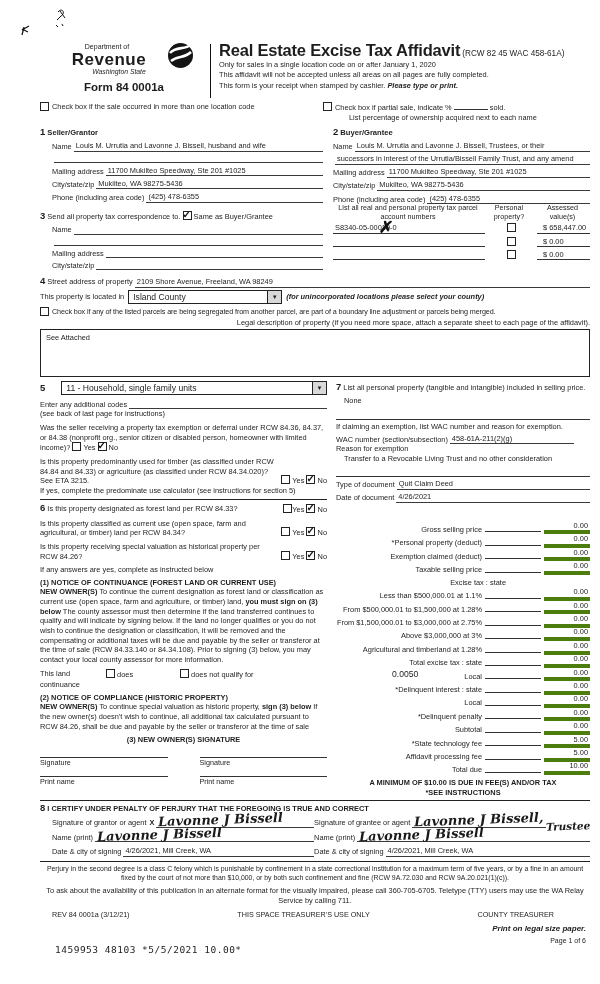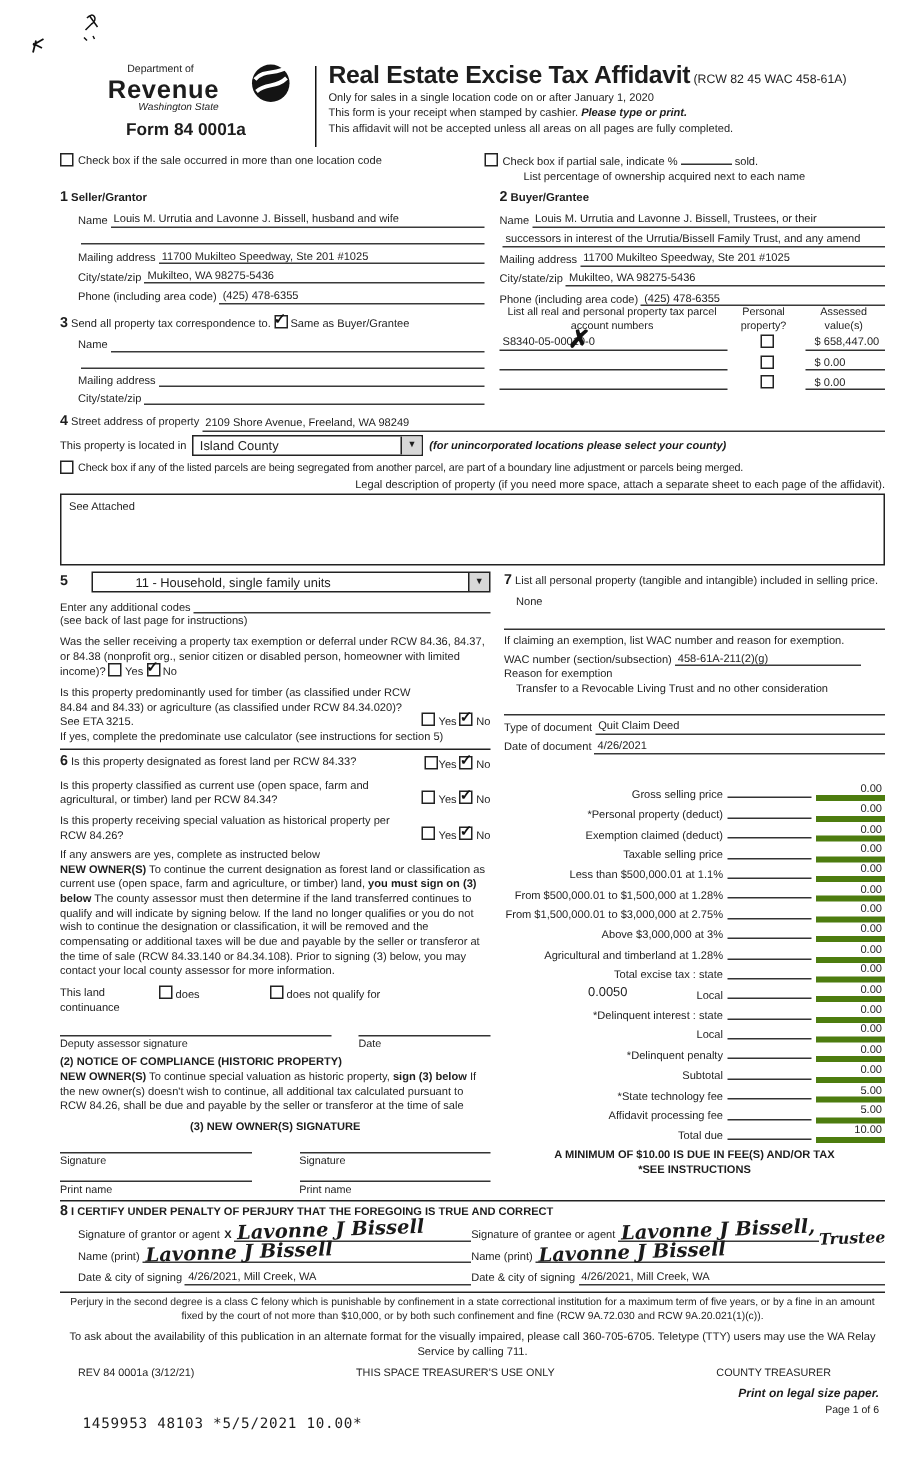--- a/index.html
+++ b/index.html
@@ -122,22 +122,22 @@
           <path d="M4 19 C 11 13, 17 17, 24 10" stroke="#fff" stroke-width="2.6" fill="none"></path>
         </svg>
       </div>
       <div class="hdr-div"></div>
       <div class="hdr-right">
         <div class="title-line">
           <span class="title">Real Estate Excise Tax Affidavit</span>
           <span class="title-ref">(RCW 82 45 WAC 458-61A)</span>
         </div>
         <div class="sub">Only for sales in a single location code on or after January 1, 2020</div>
+        <div class="sub">This affidavit will not be accepted unless all areas on all pages are fully completed.</div>
         <div class="sub"><span>This form is your receipt when stamped by cashier. </span><span class="em">Please type or print.</span></div>
-        <div class="sub">This affidavit will not be accepted unless all areas on all pages are fully completed.</div>
       </div>
     </div>
 
     <div class="cbrow">
       <div class="half half1">
         <span class="cb"></span>
         <span>Check box if the sale occurred in more than one location code</span>
       </div>
       <div>
         <div class="half">
@@ -270,21 +270,21 @@
       </div>
       <div style="margin-top:2px;text-align:right;">Legal description of property (if you need more space, attach a separate sheet to each page of the affidavit).</div>
       <div class="legalbox">See Attached</div>
     </div>
 
     <div class="main">
 
       <div class="m-left">
         <div style="display:flex;align-items:center;gap:16px;">
           <span class="secnum">5</span>
-          <span class="select" style="flex:1;padding-left:24px;">
+          <span class="select" style="flex:1;">
             <span class="selval" style="flex:1;">11 - Household, single family units</span>
             <span class="selarrow">▼</span>
           </span>
         </div>
         <div class="fld" style="margin-top:5px;">
             <span class="lbl">Enter any additional codes</span>
           <span class="ul"></span>
           </div>
         <div>(see back of last page for instructions)</div>
         <div class="q">
@@ -311,39 +311,30 @@
           <span class="yn"><span class="cb"></span> <span>Yes</span>
           <span class="cb"><span class="ckm">✓</span></span> <span>No</span></span>
         </div>
         <div class="qflex">
           <span class="qt">Is this property receiving special valuation as historical property per RCW 84.26?</span>
           <span class="yn"><span class="cb"></span> <span>Yes</span>
           <span class="cb"><span class="ckm">✓</span></span> <span>No</span></span>
         </div>
         <div class="q">If any answers are yes, complete as instructed below</div>
 
+        <div class="ntitle">(1) NOTICE OF CONTINUANCE (FOREST LAND OR CURRENT USE)</div>
         <div class="nbody"><span class="bold">NEW OWNER(S)</span><span> To continue the current designation as forest land or classification as current use (open space, farm and agriculture, or timber) land, </span><span class="bold">you must sign on (3) below</span><span>  The county assessor must then determine if the land transferred continues to qualify and will indicate by signing below. If the land no longer qualifies or you do not wish to continue the designation or classification, it will be removed and the compensating or additional taxes will be due and payable by the seller or transferor at the time of sale (RCW 84.33.140 or 84.34.108). Prior to signing (3) below, you may contact your local county assessor for more information.</span></div>
 
         <div class="landrow">
           <span style="width:62px;">This land</span>
           <span style="width:70px;"><span class="cb"></span> <span>does</span></span>
           <span><span class="cb"></span> <span>does not qualify for</span></span>
         </div>
         <div>continuance</div>
 
-        <div style="display:flex;gap:18px;margin-top:13px;">
-          <div style="flex:1;">
-              <div class="sigline"></div>
-            <div class="siglbl">Deputy assessor signature</div>
-            </div>
-          <div style="width:88px;">
-              <div class="sigline"></div>
-            <div class="siglbl">Date</div>
-            </div>
-        </div>
 
         <div class="ntitle">(2) NOTICE OF COMPLIANCE (HISTORIC PROPERTY)</div>
         <div class="nbody"><span class="bold">NEW OWNER(S)</span><span> To continue special valuation as historic property, </span><span class="bold">sign (3) below</span><span>  If the new owner(s) doesn't wish to continue, all additional tax calculated pursuant to RCW 84.26, shall be due and payable by the seller or transferor at the time of sale</span></div>
 
         <div class="center bold" style="margin-top:4px;">(3) NEW OWNER(S) SIGNATURE</div>
         <div class="sig2col" style="margin-top:12px;">
           <div>
               <div class="sigline"></div>
             <div class="siglbl">Signature</div>
             </div>
@@ -401,20 +392,23 @@
             </div>
           <div class="taxrow">
               <span class="tl">Exemption claimed (deduct)</span>
               <span class="leader"></span>
               <span class="tv">0.00</span>
             </div>
           <div class="taxrow">
               <span class="tl">Taxable selling price</span>
               <span class="leader"></span>
               <span class="tv">0.00</span>
+            </div>
+          <div class="taxhead">
+              <span>Excise tax : state</span>
             </div>
           <div class="taxrow">
               <span class="tl">Less than $500,000.01 at 1.1%</span>
               <span class="leader"></span>
               <span class="tv">0.00</span>
             </div>
           <div class="taxrow">
               <span class="tl">From $500,000.01 to $1,500,000 at 1.28%</span>
               <span class="leader"></span>
               <span class="tv">0.00</span>

